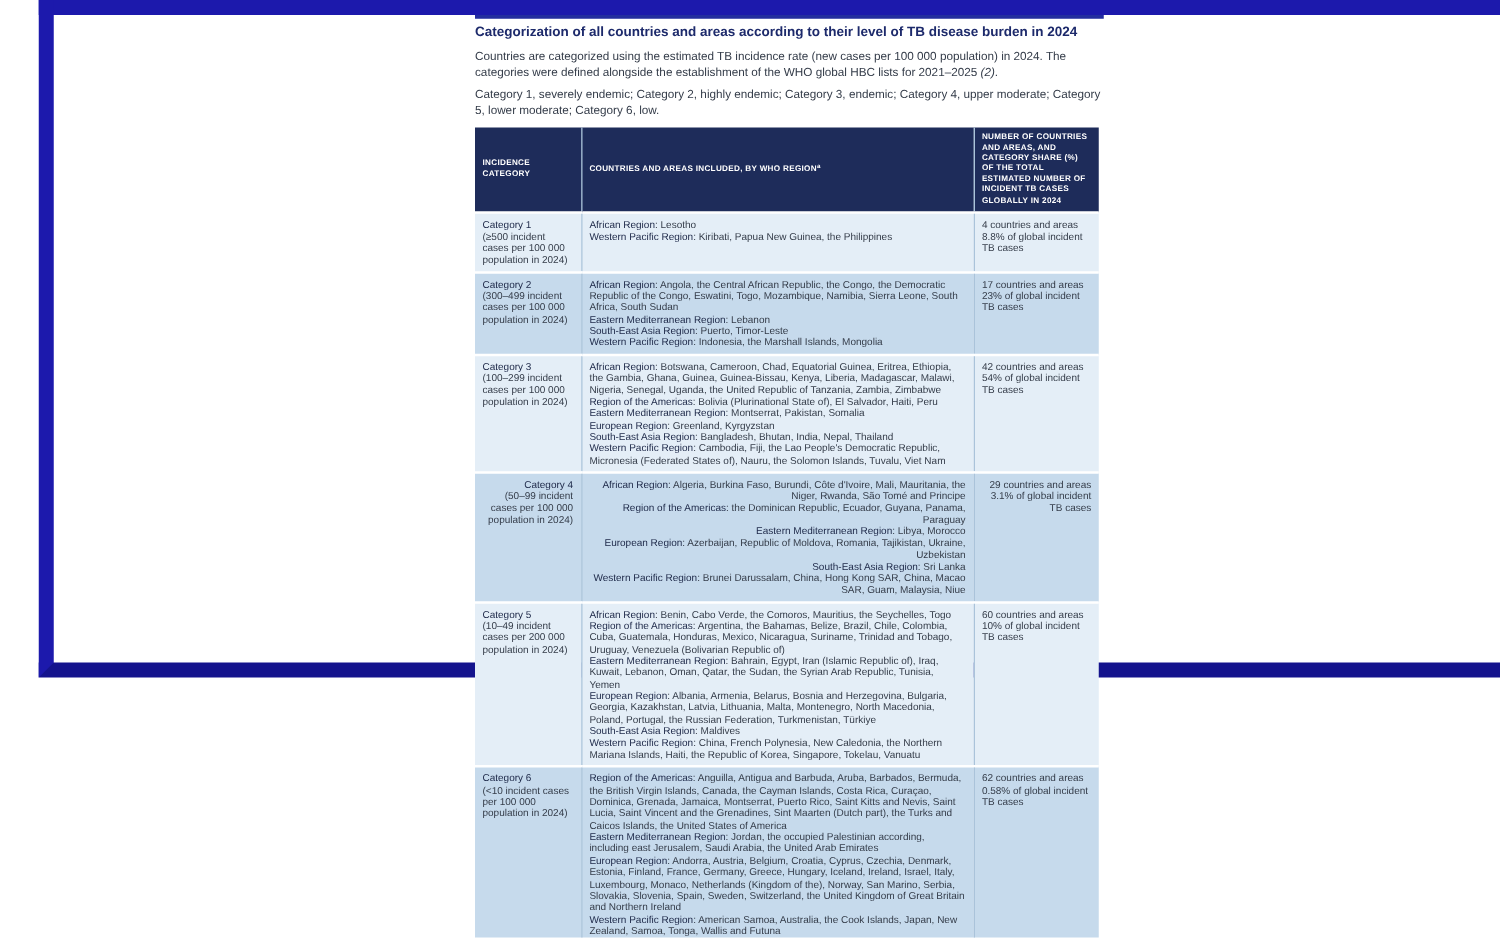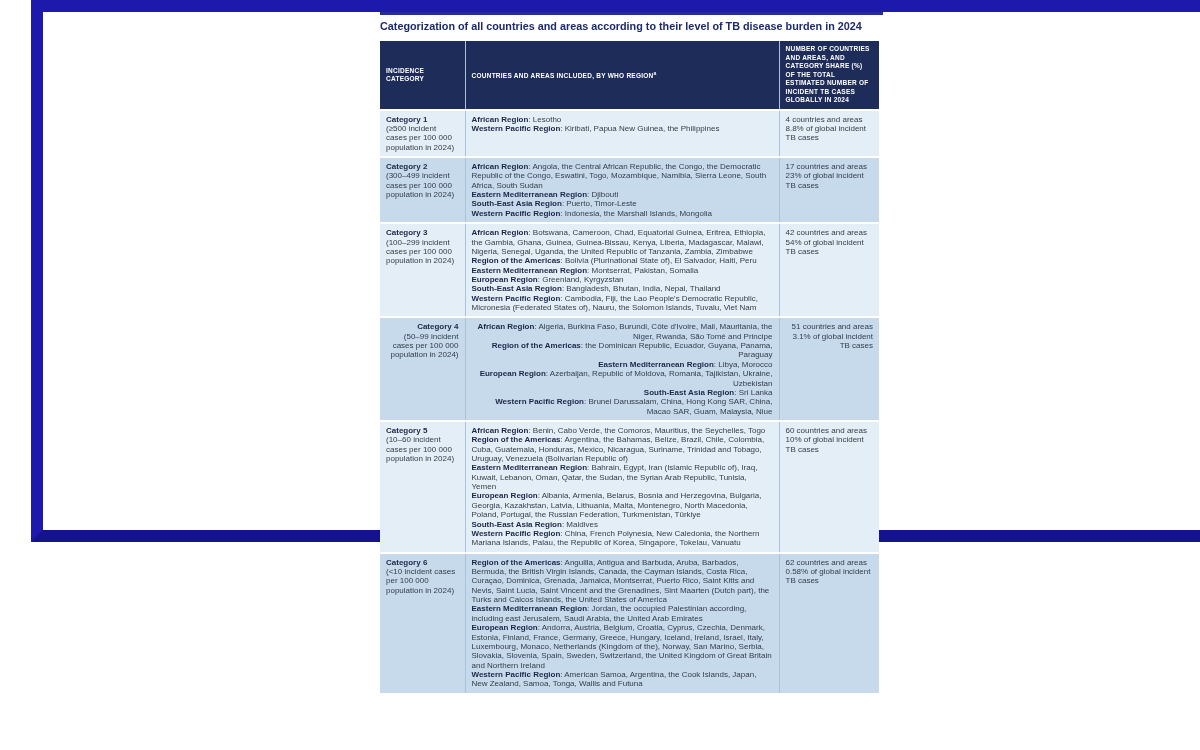--- a/index.html
+++ b/index.html
@@ -25,29 +25,31 @@
      line-height:1.3;height:54px;border-left:1px solid var(--cell-line);}
   th:first-child{border-left:none;}
   th sup{font-size:5px;}
   td{vertical-align:top;padding:4px 6px;font-size:8px;line-height:1.17;color:var(--text);
      border-top:2px solid #ffffff;border-left:1px solid var(--cell-line);}
   td:first-child{border-left:none;}
   tr.light td{background:var(--row-light);}
   tr.alt td{background:var(--row-alt);}
   tr.r0 td{height:47px;} tr.r1 td{height:65px;} tr.r2 td{height:91px;}
   tr.r3 td{height:95px;text-align:right;} tr.r4 td{height:128px;} tr.r5 td{height:135px;}
-  .cat-name,.region-name{font-weight:bold;color:var(--bold);}
+  .cat-name,.region-name{font-weight:normal;color:var(--bold);}
 </style>
 </head>
 <body>
 
 <div class="page">
   <div class="doc">
     <div class="top-rule"></div>
     <div class="title">Categorization of all countries and areas according to their level of TB disease burden in 2024</div>
+    <div class="para"><span>Countries are categorized using the estimated TB incidence rate (new cases per 100 000 population) in 2024. The categories were defined alongside the establishment of the WHO global HBC lists for 2021–2025 </span><span class="ref">(2)</span><span>.</span></div>
+    <div class="para defs">Category 1, severely endemic; Category 2, highly endemic; Category 3, endemic; Category 4, upper moderate; Category 5, lower moderate; Category 6, low.</div>
 
     <table>
       <colgroup>
           <col class="c1">
           <col class="c2">
           <col class="c3">
         </colgroup>
       <thead>
         <tr>
           <th>INCIDENCE CATEGORY</th>
@@ -70,21 +72,21 @@
               <div>8.8% of global incident TB cases</div>
             </td>
           </tr>
           <tr class="alt r1">
             <td>
               <div class="cat-name">Category 2</div>
               <div>(300–499 incident cases per 100 000 population in 2024)</div>
             </td>
             <td>
               <div><span class="region-name">African Region</span><span>: Angola, the Central African Republic, the Congo, the Democratic Republic of the Congo, Eswatini, Togo, Mozambique, Namibia, Sierra Leone, South Africa, South Sudan</span></div>
-              <div><span class="region-name">Eastern Mediterranean Region</span><span>: Djibouti</span></div>
+              <div><span class="region-name">Eastern Mediterranean Region</span><span>: Lebanon</span></div>
               <div><span class="region-name">South-East Asia Region</span><span>: Puerto, Timor-Leste</span></div>
               <div><span class="region-name">Western Pacific Region</span><span>: Indonesia, the Marshall Islands, Mongolia</span></div>
             </td>
             <td>
               <div>17 countries and areas</div>
               <div>23% of global incident TB cases</div>
             </td>
           </tr>
           <tr class="light r2">
             <td>
@@ -111,52 +113,52 @@
             </td>
             <td>
               <div><span class="region-name">African Region</span><span>: Algeria, Burkina Faso, Burundi, Côte d'Ivoire, Mali, Mauritania, the Niger, Rwanda, São Tomé and Principe</span></div>
               <div><span class="region-name">Region of the Americas</span><span>: the Dominican Republic, Ecuador, Guyana, Panama, Paraguay</span></div>
               <div><span class="region-name">Eastern Mediterranean Region</span><span>: Libya, Morocco</span></div>
               <div><span class="region-name">European Region</span><span>: Azerbaijan, Republic of Moldova, Romania, Tajikistan, Ukraine, Uzbekistan</span></div>
               <div><span class="region-name">South-East Asia Region</span><span>: Sri Lanka</span></div>
               <div><span class="region-name">Western Pacific Region</span><span>: Brunei Darussalam, China, Hong Kong SAR, China, Macao SAR, Guam, Malaysia, Niue</span></div>
             </td>
             <td>
-              <div>51 countries and areas</div>
+              <div>29 countries and areas</div>
               <div>3.1% of global incident TB cases</div>
             </td>
           </tr>
           <tr class="light r4">
             <td>
               <div class="cat-name">Category 5</div>
-              <div>(10–60 incident cases per 100 000 population in 2024)</div>
+              <div>(10–49 incident cases per 200 000 population in 2024)</div>
             </td>
             <td>
               <div><span class="region-name">African Region</span><span>: Benin, Cabo Verde, the Comoros, Mauritius, the Seychelles, Togo</span></div>
               <div><span class="region-name">Region of the Americas</span><span>: Argentina, the Bahamas, Belize, Brazil, Chile, Colombia, Cuba, Guatemala, Honduras, Mexico, Nicaragua, Suriname, Trinidad and Tobago, Uruguay, Venezuela (Bolivarian Republic of)</span></div>
               <div><span class="region-name">Eastern Mediterranean Region</span><span>: Bahrain, Egypt, Iran (Islamic Republic of), Iraq, Kuwait, Lebanon, Oman, Qatar, the Sudan, the Syrian Arab Republic, Tunisia, Yemen</span></div>
               <div><span class="region-name">European Region</span><span>: Albania, Armenia, Belarus, Bosnia and Herzegovina, Bulgaria, Georgia, Kazakhstan, Latvia, Lithuania, Malta, Montenegro, North Macedonia, Poland, Portugal, the Russian Federation, Turkmenistan, Türkiye</span></div>
               <div><span class="region-name">South-East Asia Region</span><span>: Maldives</span></div>
-              <div><span class="region-name">Western Pacific Region</span><span>: China, French Polynesia, New Caledonia, the Northern Mariana Islands, Palau, the Republic of Korea, Singapore, Tokelau, Vanuatu</span></div>
+              <div><span class="region-name">Western Pacific Region</span><span>: China, French Polynesia, New Caledonia, the Northern Mariana Islands, Haiti, the Republic of Korea, Singapore, Tokelau, Vanuatu</span></div>
             </td>
             <td>
               <div>60 countries and areas</div>
               <div>10% of global incident TB cases</div>
             </td>
           </tr>
           <tr class="alt r5">
             <td>
               <div class="cat-name">Category 6</div>
               <div>(&lt;10 incident cases per 100 000 population in 2024)</div>
             </td>
             <td>
               <div><span class="region-name">Region of the Americas</span><span>: Anguilla, Antigua and Barbuda, Aruba, Barbados, Bermuda, the British Virgin Islands, Canada, the Cayman Islands, Costa Rica, Curaçao, Dominica, Grenada, Jamaica, Montserrat, Puerto Rico, Saint Kitts and Nevis, Saint Lucia, Saint Vincent and the Grenadines, Sint Maarten (Dutch part), the Turks and Caicos Islands, the United States of America</span></div>
               <div><span class="region-name">Eastern Mediterranean Region</span><span>: Jordan, the occupied Palestinian according, including east Jerusalem, Saudi Arabia, the United Arab Emirates</span></div>
               <div><span class="region-name">European Region</span><span>: Andorra, Austria, Belgium, Croatia, Cyprus, Czechia, Denmark, Estonia, Finland, France, Germany, Greece, Hungary, Iceland, Ireland, Israel, Italy, Luxembourg, Monaco, Netherlands (Kingdom of the), Norway, San Marino, Serbia, Slovakia, Slovenia, Spain, Sweden, Switzerland, the United Kingdom of Great Britain and Northern Ireland</span></div>
-              <div><span class="region-name">Western Pacific Region</span><span>: American Samoa, Argentina, the Cook Islands, Japan, New Zealand, Samoa, Tonga, Wallis and Futuna</span></div>
+              <div><span class="region-name">Western Pacific Region</span><span>: American Samoa, Australia, the Cook Islands, Japan, New Zealand, Samoa, Tonga, Wallis and Futuna</span></div>
             </td>
             <td>
               <div>62 countries and areas</div>
               <div>0.58% of global incident TB cases</div>
             </td>
           </tr>
         </tbody>
     </table>
 
   </div>

